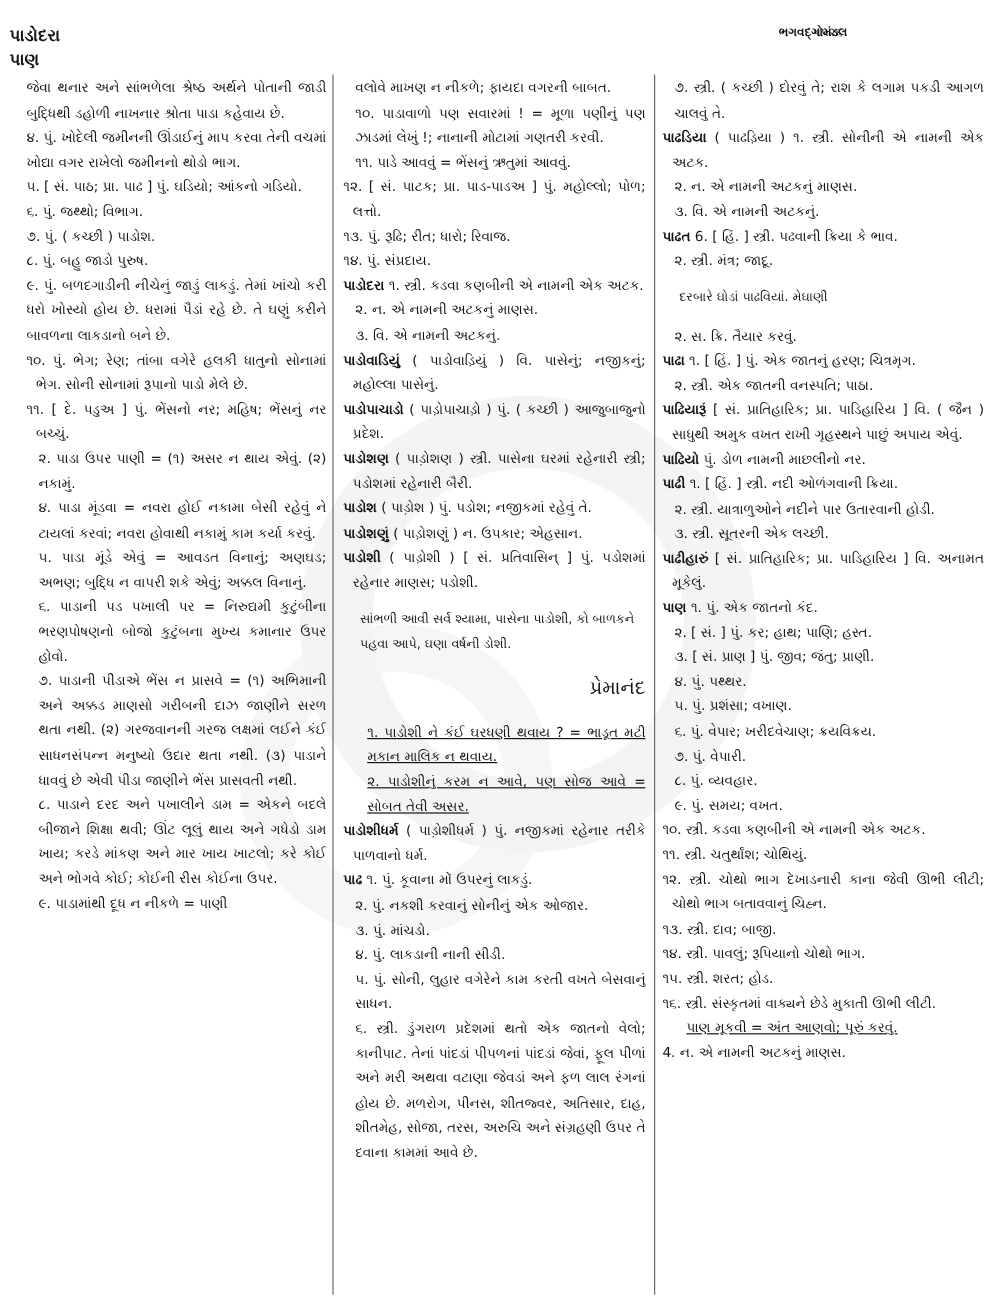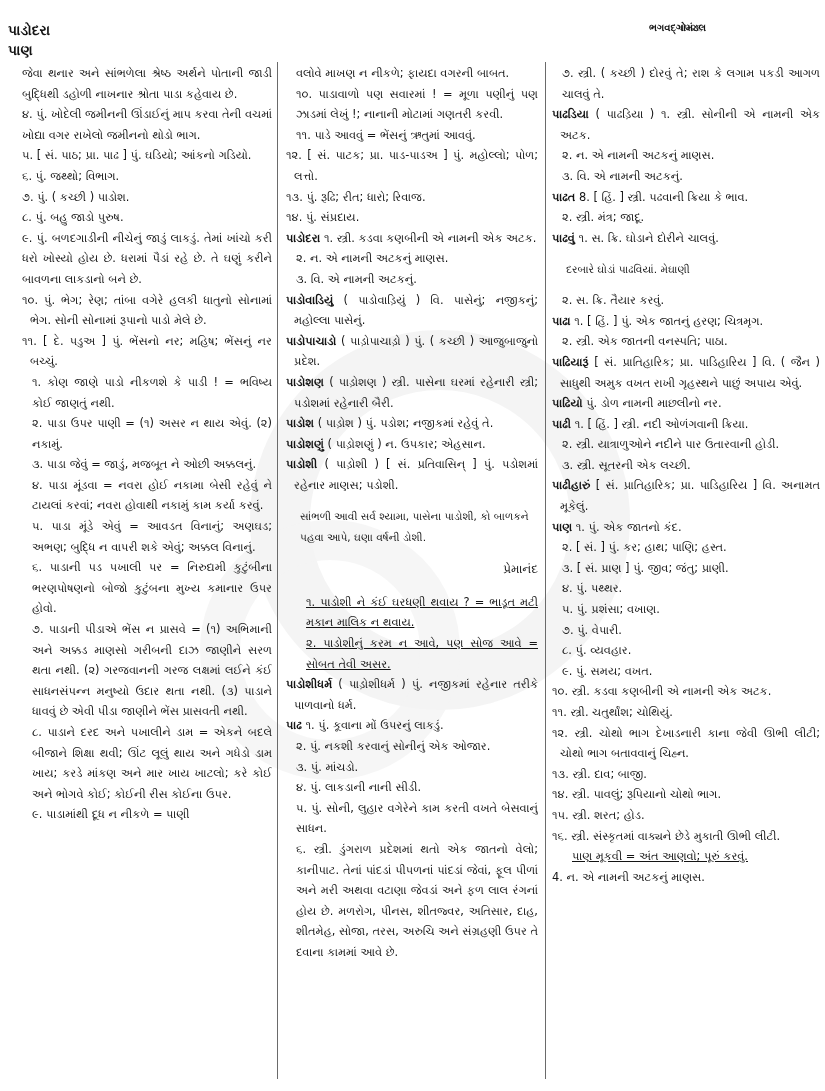--- a/index.html
+++ b/index.html
@@ -20,21 +20,21 @@
   .col2 { left: 286px; width: 252px; }
   .col3 { left: 552px; width: 268px; }
   .divider { position: absolute; top: 62px; bottom: 12px; width: 1px; background: #6a6a6a; }
   .d1 { left: 277px; }
   .d2 { left: 545px; }
   .p { margin: 0; text-align: justify; }
   .hw { font-weight: bold; }
   .in1 { padding-left: 10px; }
   .in2 { padding-left: 20px; text-decoration: underline; }
   .quote { padding-left: 14px; font-size: 10.6px; }
-  .attr { text-align: right; font-size: 12px; }
+  .attr { text-align: right; font-size: 16px; }
   .hang { padding-left: 8px; text-indent: -8px; }
 </style>
 </head>
 <body>
 
 <div class="page">
   <div class="watermark"></div>
   <div class="watermark2"></div>
 
   <div class="header">
@@ -50,23 +50,21 @@
   <div class="col col1">
       <p class="p"><span>જેવા થનાર અને સાંભળેલા શ્રેષ્ઠ અર્થને પોતાની જાડી બુદ્ધિથી ડહોળી નાખનાર શ્રોતા પાડા કહેવાય છે.</span></p>
       <p class="p"><span>૪. પું. ખોદેલી જમીનની ઊંડાઈનું માપ કરવા તેની વચમાં ખોદ્યા વગર રાખેલો જમીનનો થોડો ભાગ.</span></p>
       <p class="p"><span>૫. [ સં. પાઠ; પ્રા. પાઢ ] પું. ઘડિયો; આંકનો ગડિયો.</span></p>
       <p class="p"><span>૬. પું. જથ્થો; વિભાગ.</span></p>
       <p class="p"><span>૭. પું. ( કચ્છી ) પાડોશ.</span></p>
       <p class="p"><span>૮. પું. બહુ જાડો પુરુષ.</span></p>
       <p class="p"><span>૯. પું. બળદગાડીની નીચેનું જાડું લાકડું. તેમાં ખાંચો કરી ધરો ખોસ્યો હોય છે. ધરામાં પૈડાં રહે છે. તે ઘણું કરીને બાવળના લાકડાનો બને છે.</span></p>
       <p class="p hang"><span>૧૦. પું. ભેગ; રેણ; તાંબા વગેરે હલકી ધાતુનો સોનામાં ભેગ. સોની સોનામાં રૂપાનો પાડો મેલે છે.</span></p>
       <p class="p hang"><span>૧૧. [ દે. પડુઅ ] પું. ભેંસનો નર; મહિષ; ભેંસનું નર બચ્ચું.</span></p>
-      <p class="p in1"><span>૧. કોણ જાણે પાડો નીકળશે કે પાડી ! = ભવિષ્ય કોઈ જાણતું નથી.</span></p>
       <p class="p in1"><span>૨. પાડા ઉપર પાણી = (૧) અસર ન થાય એવું. (૨) નકામું.</span></p>
-      <p class="p in1"><span>૩. પાડા જેવું = જાડું, મજબૂત ને ઓછી અક્કલનું.</span></p>
       <p class="p in1"><span>૪. પાડા મૂંડવા = નવરા હોઈ નકામા બેસી રહેવું ને ટાયલાં કરવાં; નવરા હોવાથી નકામું કામ કર્યા કરવું.</span></p>
       <p class="p in1"><span>૫. પાડા મૂંડે એવું = આવડત વિનાનું; અણઘડ; અભણ; બુદ્ધિ ન વાપરી શકે એવું; અક્કલ વિનાનું.</span></p>
       <p class="p in1"><span>૬. પાડાની પડ પખાલી પર = નિરુદ્યમી કુટુંબીના ભરણપોષણનો બોજો કુટુંબના મુખ્ય કમાનાર ઉપર હોવો.</span></p>
       <p class="p in1"><span>૭. પાડાની પીડાએ ભેંસ ન પ્રાસવે = (૧) અભિમાની અને અક્કડ માણસો ગરીબની દાઝ જાણીને સરળ થતા નથી. (૨) ગરજવાનની ગરજ લક્ષમાં લઈને કંઈ સાધનસંપન્ન મનુષ્યો ઉદાર થતા નથી. (૩) પાડાને ધાવવું છે એવી પીડા જાણીને ભેંસ પ્રાસવતી નથી.</span></p>
       <p class="p in1"><span>૮. પાડાને દરદ અને પખાલીને ડામ = એકને બદલે બીજાને શિક્ષા થવી; ઊંટ લૂલું થાય અને ગધેડો ડામ ખાય; કરડે માંકણ અને માર ખાય ખાટલો; કરે કોઈ અને ભોગવે કોઈ; કોઈની રીસ કોઈના ઉપર.</span></p>
       <p class="p in1"><span>૯. પાડામાંથી દૂધ ન નીકળે = પાણી</span></p>
     </div>
   <div class="col col2">
       <p class="p in1"><span>વલોવે માખણ ન નીકળે; ફાયદા વગરની બાબત.</span></p>
       <p class="p in1"><span>૧૦. પાડાવાળો પણ સવારમાં ! = મૂળા પણીનું પણ ઝાડમાં લેખું !; નાનાની મોટામાં ગણતરી કરવી.</span></p>
@@ -93,38 +91,38 @@
       <p class="p in1"><span>૩. પું. માંચડો.</span></p>
       <p class="p in1"><span>૪. પું. લાકડાની નાની સીડી.</span></p>
       <p class="p in1"><span>૫. પું. સોની, લુહાર વગેરેને કામ કરતી વખતે બેસવાનું સાધન.</span></p>
       <p class="p in1"><span>૬. સ્ત્રી. ડુંગરાળ પ્રદેશમાં થતો એક જાતનો વેલો; કાનીપાટ. તેનાં પાંદડાં પીપળનાં પાંદડાં જેવાં, ફૂલ પીળાં અને મરી અથવા વટાણા જેવડાં અને ફળ લાલ રંગનાં હોય છે. મળરોગ, પીનસ, શીતજ્વર, અતિસાર, દાહ, શીતમેહ, સોજા, તરસ, અરુચિ અને સંગ્રહણી ઉપર તે દવાના કામમાં આવે છે.</span></p>
     </div>
   <div class="col col3">
       <p class="p in1"><span>૭. સ્ત્રી. ( કચ્છી ) દોરવું તે; રાશ કે લગામ પકડી આગળ ચાલવું તે.</span></p>
       <p class="p hang"><span class="hw">પાઢડિયા</span><span> ( પાઢડ઼િયા ) ૧. સ્ત્રી. સોનીની એ નામની એક અટક.</span></p>
       <p class="p in1"><span>૨. ન. એ નામની અટકનું માણસ.</span></p>
       <p class="p in1"><span>૩. વિ. એ નામની અટકનું.</span></p>
-      <p class="p hang"><span class="hw">પાઢત</span><span> 8. [ હિં. ] સ્ત્રી. પઢવાની ક્રિયા કે ભાવ.</span></p>
+      <p class="p hang"><span class="hw">પાઢત</span><span> 6. [ હિં. ] સ્ત્રી. પઢવાની ક્રિયા કે ભાવ.</span></p>
       <p class="p in1"><span>૨. સ્ત્રી. મંત્ર; જાદૂ.</span></p>
-      <p class="p hang"><span class="hw">પાઢવું</span><span> ૧. સ. ક્રિ. ઘોડાને દોરીને ચાલવું.</span></p>
       <p class="quote"><span>દરબારે ઘોડાં પાઢવિયાં.                મેઘાણી</span></p>
       <p class="p in1"><span>૨. સ. ક્રિ. તૈયાર કરવું.</span></p>
       <p class="p hang"><span class="hw">પાઢા</span><span> ૧. [ હિં. ] પું. એક જાતનું હરણ; ચિત્રમૃગ.</span></p>
       <p class="p in1"><span>૨. સ્ત્રી. એક જાતની વનસ્પતિ; પાઠા.</span></p>
       <p class="p hang"><span class="hw">પાઢિયારૂં</span><span> [ સં. પ્રાતિહારિક; પ્રા. પાડિહારિય ] વિ. ( જૈન ) સાધુથી અમુક વખત રાખી ગૃહસ્થને પાછું અપાય એવું.</span></p>
       <p class="p hang"><span class="hw">પાઢિયો</span><span> પું. ડોળ નામની માછલીનો નર.</span></p>
       <p class="p hang"><span class="hw">પાઢી</span><span> ૧. [ હિં. ] સ્ત્રી. નદી ઓળંગવાની ક્રિયા.</span></p>
       <p class="p in1"><span>૨. સ્ત્રી. યાત્રાળુઓને નદીને પાર ઉતારવાની હોડી.</span></p>
       <p class="p in1"><span>૩. સ્ત્રી. સૂતરની એક લચ્છી.</span></p>
       <p class="p hang"><span class="hw">પાઢીહારું</span><span> [ સં. પ્રાતિહારિક; પ્રા. પાડિહારિય ] વિ. અનામત મૂકેલું.</span></p>
       <p class="p hang"><span class="hw">પાણ</span><span> ૧. પું. એક જાતનો કંદ.</span></p>
       <p class="p in1"><span>૨. [ સં. ] પું. કર; હાથ; પાણિ; હસ્ત.</span></p>
       <p class="p in1"><span>૩. [ સં. પ્રાણ ] પું. જીવ; જંતુ; પ્રાણી.</span></p>
       <p class="p in1"><span>૪. પું. પથ્થર.</span></p>
       <p class="p in1"><span>૫. પું. પ્રશંસા; વખાણ.</span></p>
+      <p class="p in1"><span>૬. પું. વેપાર; ખરીદવેચાણ; ક્રયવિક્રય.</span></p>
       <p class="p in1"><span>૭. પું. વેપારી.</span></p>
       <p class="p in1"><span>૮. પું. વ્યવહાર.</span></p>
       <p class="p in1"><span>૯. પું. સમય; વખત.</span></p>
       <p class="p hang"><span>૧૦. સ્ત્રી. કડવા કણબીની એ નામની એક અટક.</span></p>
       <p class="p"><span>૧૧. સ્ત્રી. ચતુર્થાંશ; ચોથિયું.</span></p>
       <p class="p hang"><span>૧૨. સ્ત્રી. ચોથો ભાગ દેખાડનારી કાના જેવી ઊભી લીટી; ચોથો ભાગ બતાવવાનું ચિહ્ન.</span></p>
       <p class="p"><span>૧૩. સ્ત્રી. દાવ; બાજી.</span></p>
       <p class="p"><span>૧૪. સ્ત્રી. પાવલું; રૂપિયાનો ચોથો ભાગ.</span></p>
       <p class="p"><span>૧૫. સ્ત્રી. શરત; હોડ.</span></p>
       <p class="p hang"><span>૧૬. સ્ત્રી. સંસ્કૃતમાં વાક્યને છેડે મુકાતી ઊભી લીટી.</span></p>

